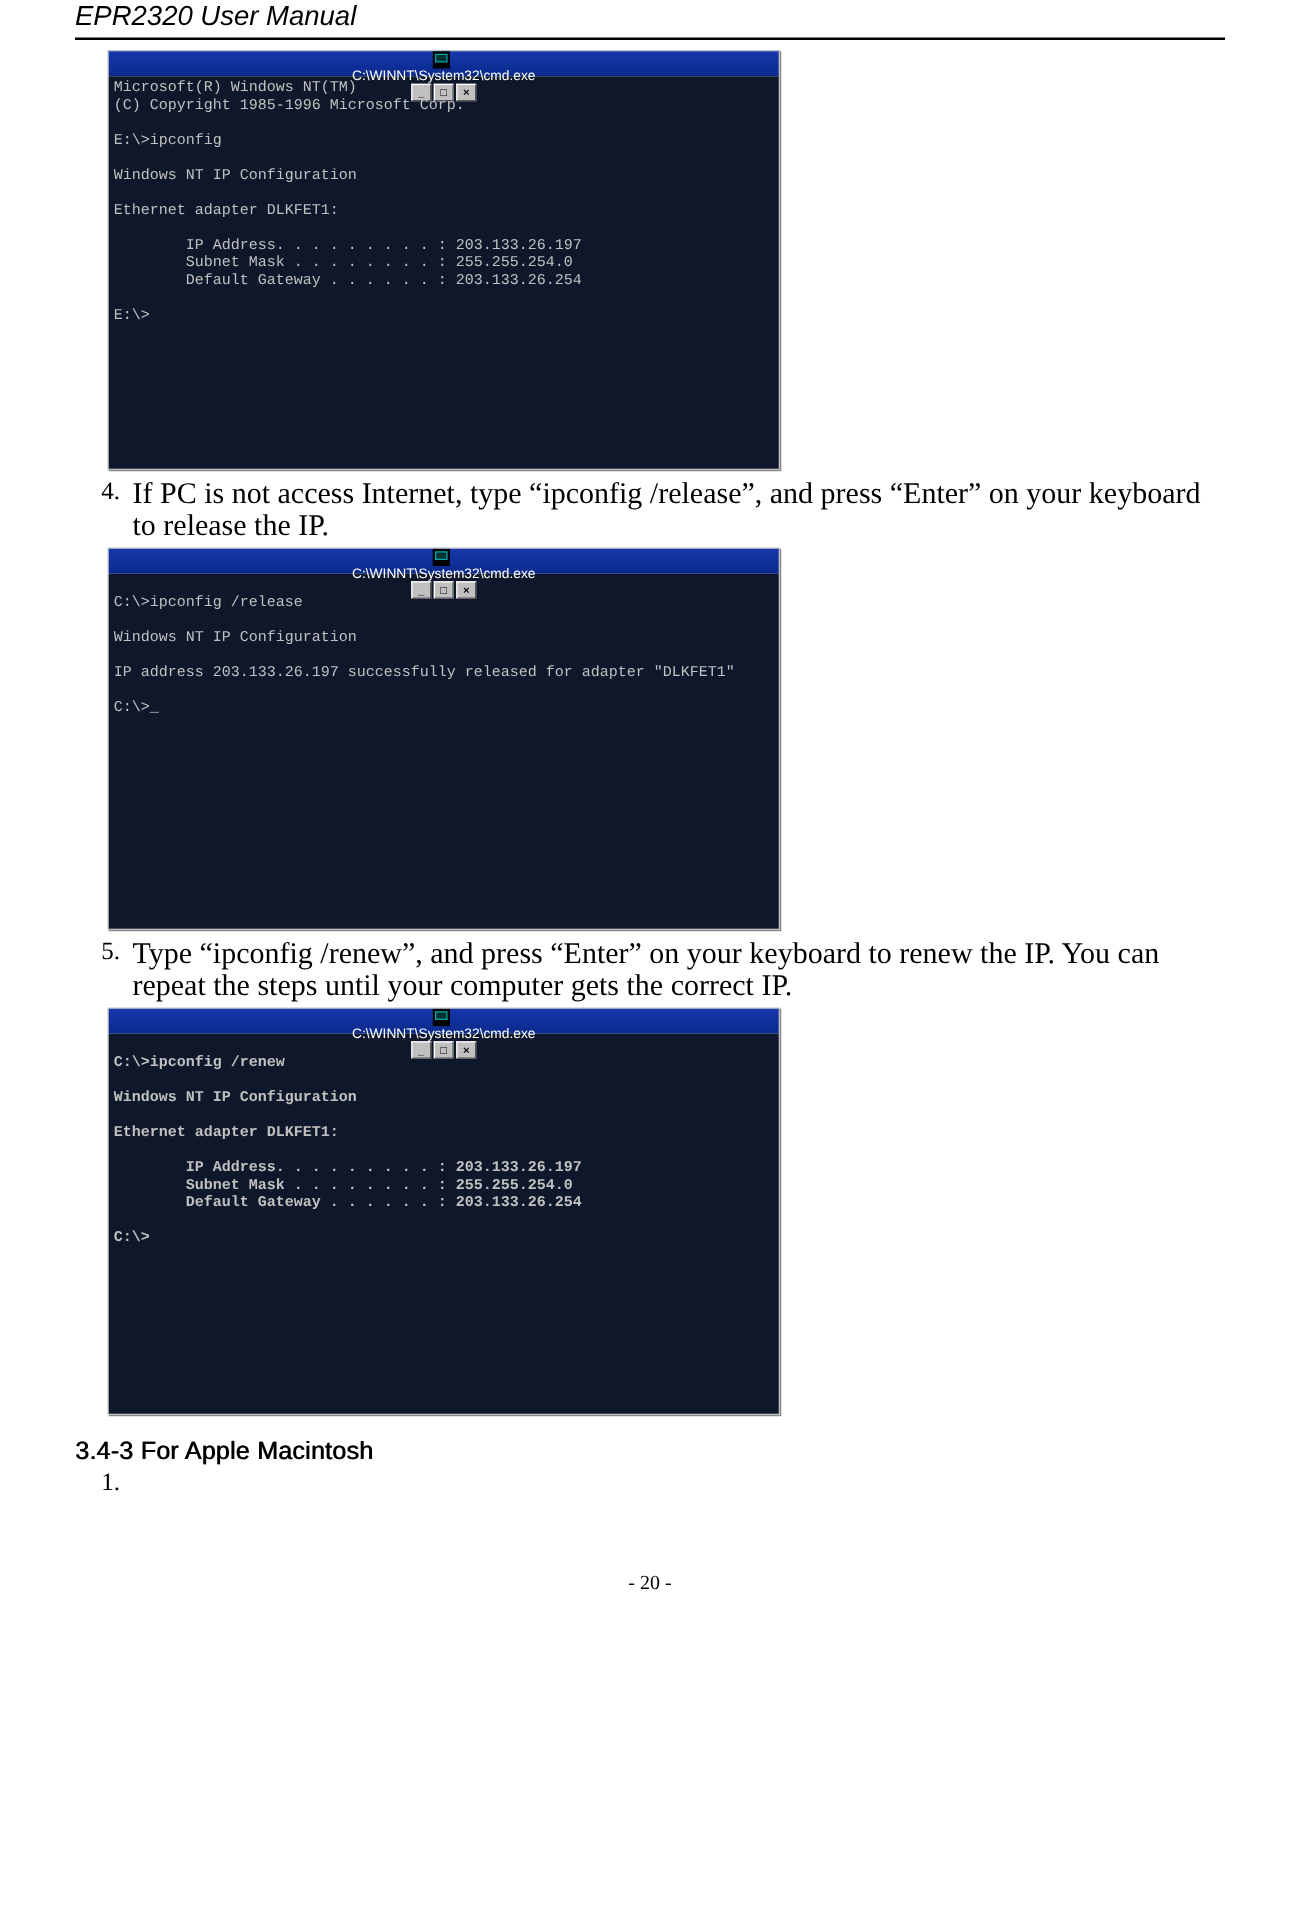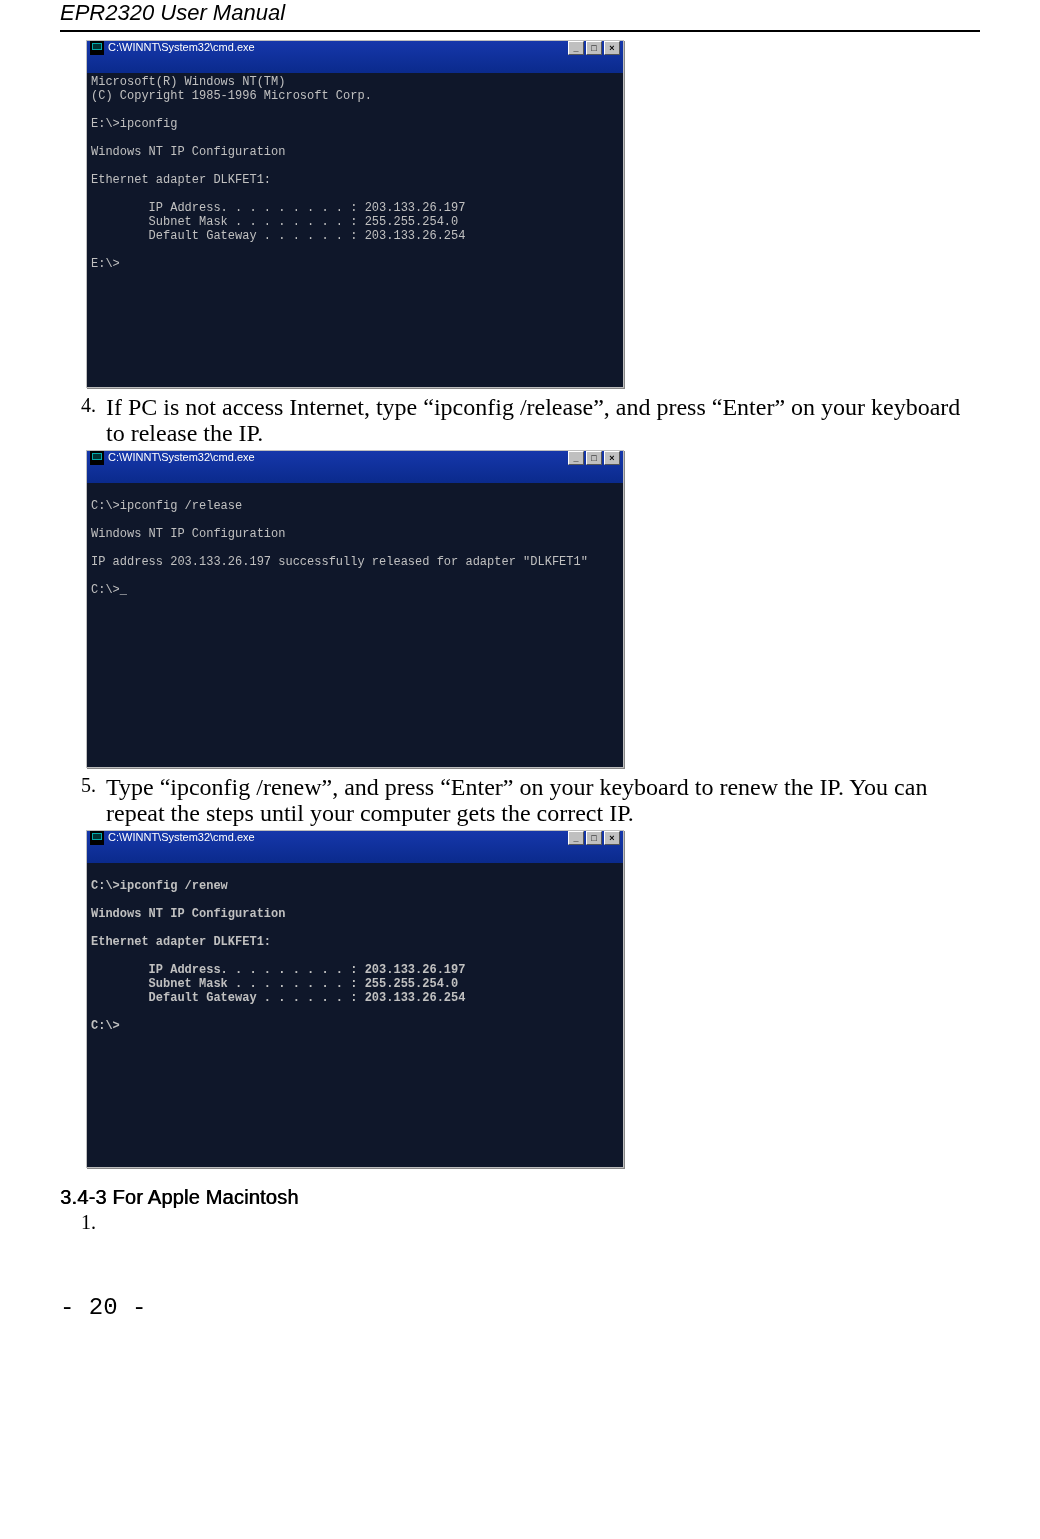--- a/index.html
+++ b/index.html
@@ -20,40 +20,42 @@
     text-align: left;
     font-style: italic;
     font-family: "Comic Sans MS", "Trebuchet MS", sans-serif;
     font-size: 22px;
     padding-bottom: 4px;
     border-bottom: 2px solid #000;
     margin-bottom: 8px;
   }
   .header .prod { font-style: italic; }
   .footer {
-    font-family: Liberation Mono, monospace;
-    font-size: 24px;
+    text-align: center;
+    font-family: Liberation Serif, serif;
+    font-size: 16px;
     padding-top: 60px;
   }
   
   .console {
     width: 536px;
     border: 1px solid #bfbfbf;
     margin-left: 26px;
     box-shadow: 1px 1px 0 #888;
   }
   .titlebar {
-    height: 32px;
+    height: 20px;
     background: linear-gradient(#1637ab,#0a2a8c);
     display: flex;
-    align-items: flex-start;
+    align-items: center;
     padding: 0 3px;
     font-family: Tahoma, sans-serif;
     font-size: 11px;
     color: #fff;
+    flex-direction: column;
   }
   .titlebar .ico {
     width: 14px;
     height: 14px;
     display: inline-block;
     margin-right: 4px;
   }
   .titlebar .ico svg { display:block; }
   .titlebar .tlabel { flex: 1; }
   .winbtns { display: flex; gap: 2px; }

